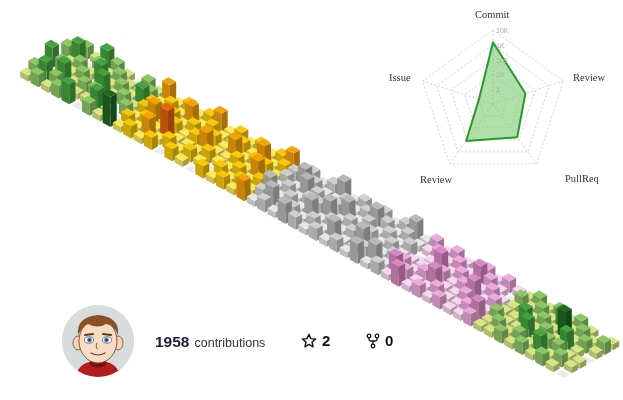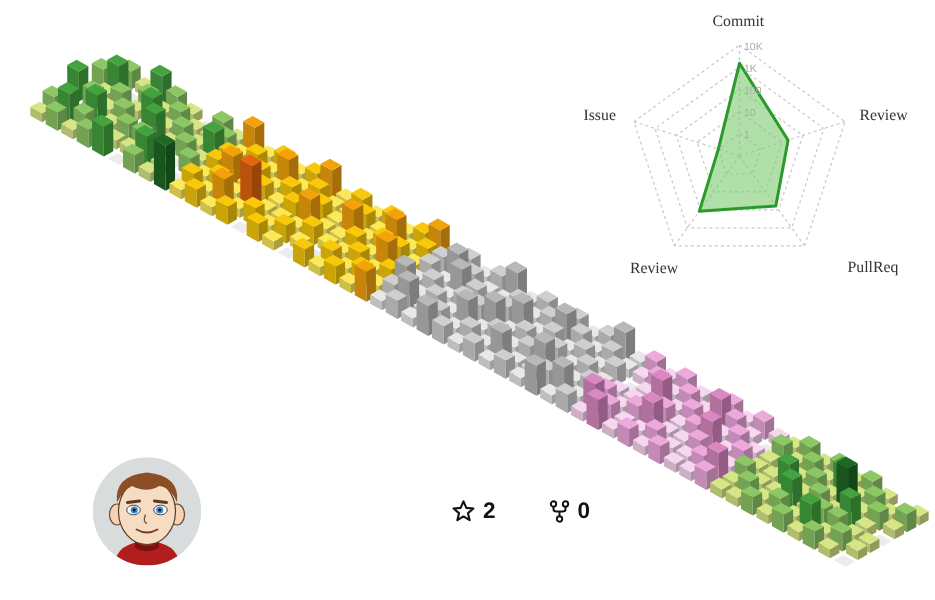--- a/index.html
+++ b/index.html
@@ -1137,20 +1137,24 @@
       <ellipse cx="27" cy="35" rx="4.5" ry="3.2" fill="#fff" stroke="#333" stroke-width="0.6"></ellipse>
       <ellipse cx="45" cy="35" rx="4.5" ry="3.2" fill="#fff" stroke="#333" stroke-width="0.6"></ellipse>
       <circle cx="27.5" cy="35" r="2.4" fill="#3a8bd6"></circle>
       <circle cx="44.5" cy="35" r="2.4" fill="#3a8bd6"></circle>
       <circle cx="27.5" cy="35" r="1" fill="#111"></circle>
       <circle cx="44.5" cy="35" r="1" fill="#111"></circle>
       <path d="M35 38 Q33 43 36 44" stroke="#7a5030" stroke-width="0.9" fill="none"></path>
       <path d="M29 48 Q36 52 43 48" stroke="#7a3a2a" stroke-width="1.2" fill="none" stroke-linecap="round"></path>
     </svg>
   </div>
+  <div class="contrib">
+    <span class="contrib-num">1958</span>
+    <span class="contrib-label">contributions</span>
+  </div>
   <div class="stat" style="left:239px;">
     <svg width="16" height="16" viewBox="0 0 16 16">
       <path d="M8 1.2 L9.9 5.6 L14.6 6 L11 9.1 L12.1 13.8 L8 11.3 L3.9 13.8 L5 9.1 L1.4 6 L6.1 5.6 Z" fill="none" stroke="#111" stroke-width="1.4" stroke-linejoin="round"></path>
     </svg>
     <span>2</span>
   </div>
   <div class="stat" style="left:304px;">
     <svg width="14" height="16" viewBox="0 0 14 16">
       <circle cx="3" cy="3" r="1.8" fill="none" stroke="#111" stroke-width="1.3"></circle>
       <circle cx="11" cy="3" r="1.8" fill="none" stroke="#111" stroke-width="1.3"></circle>

